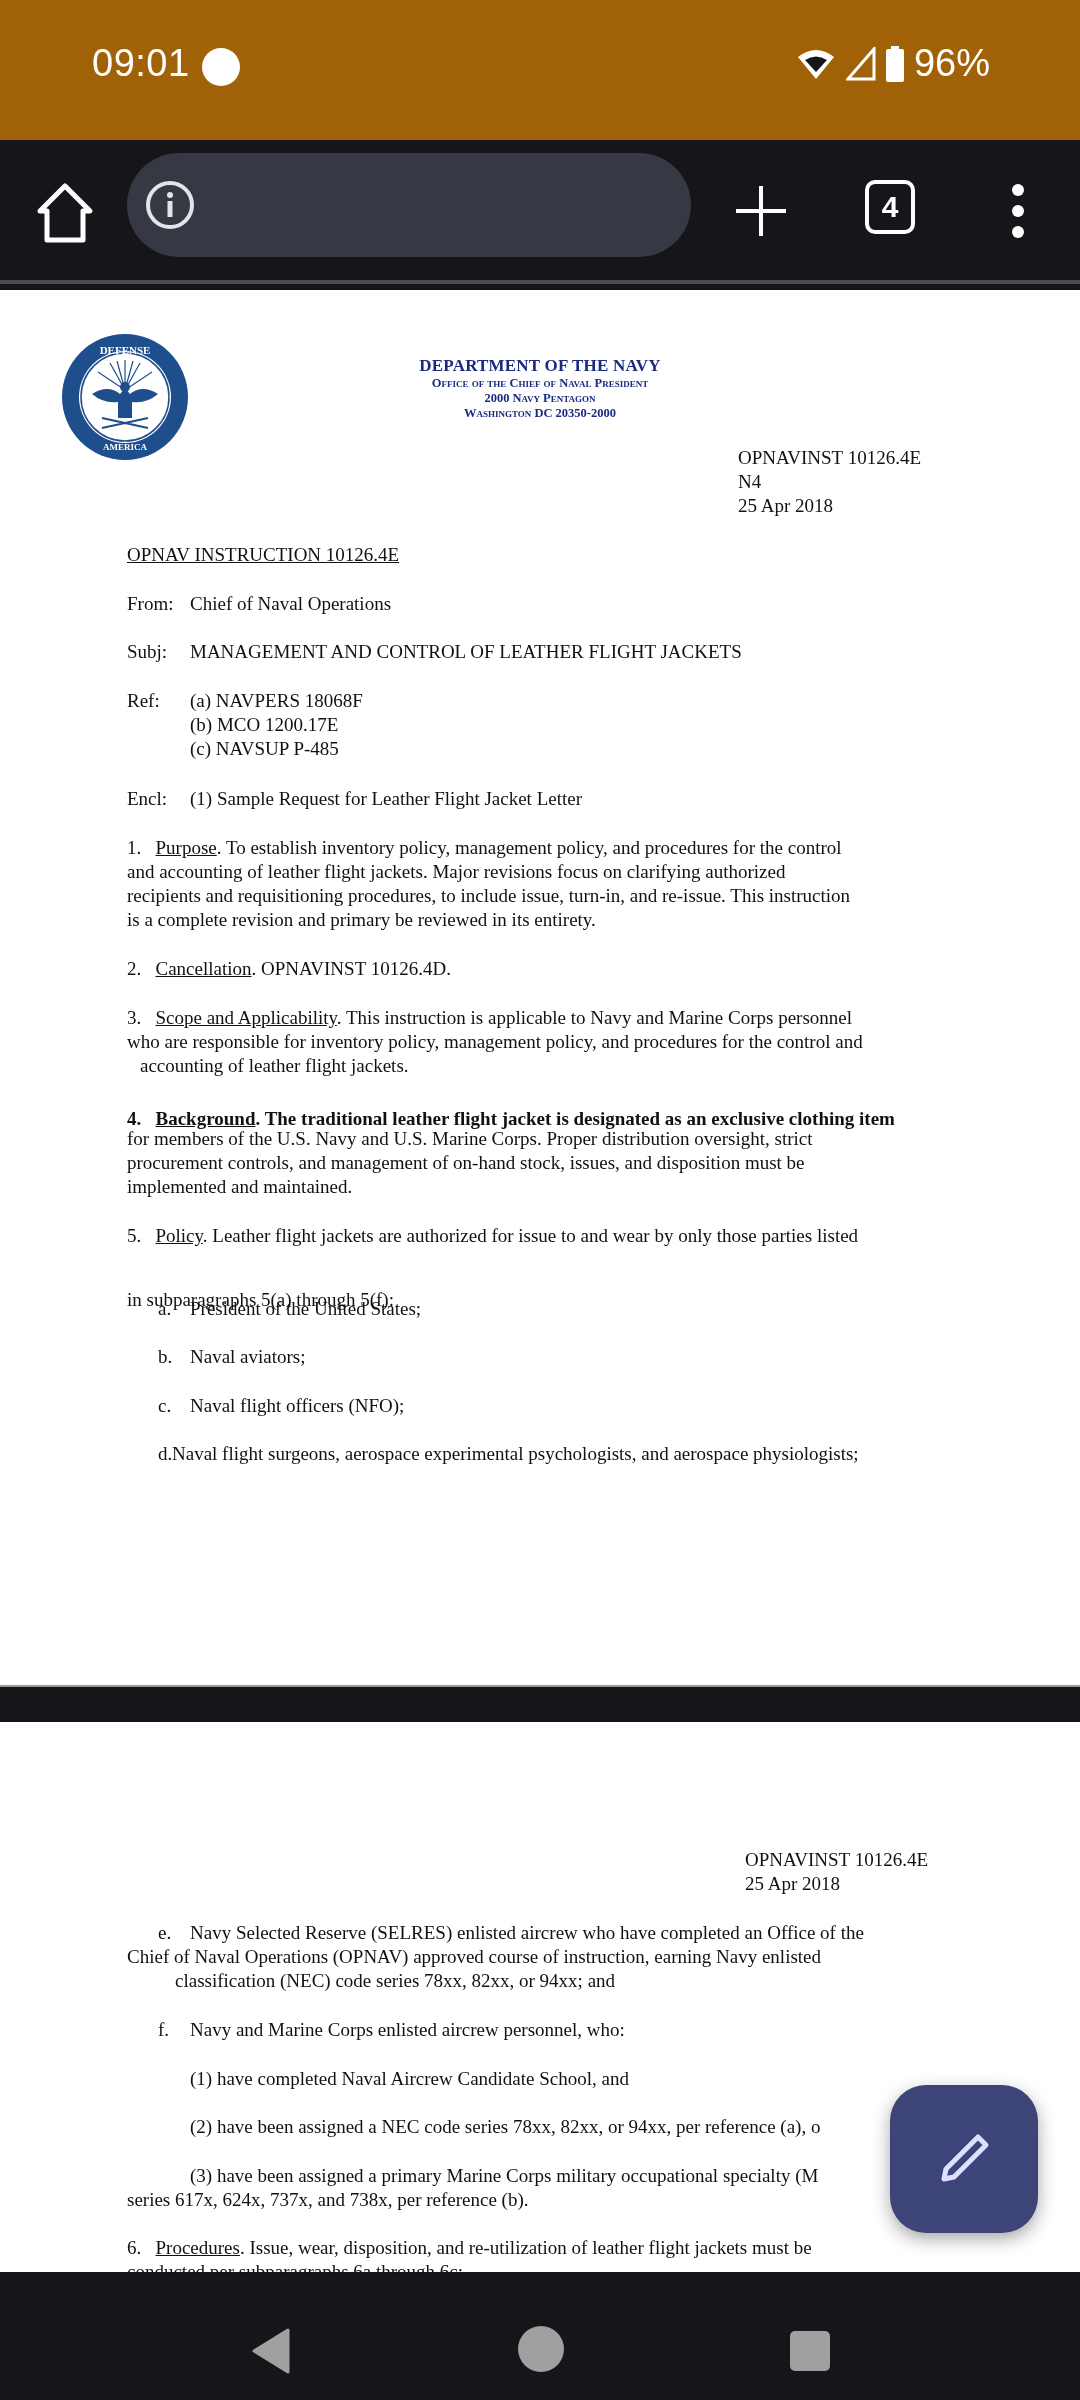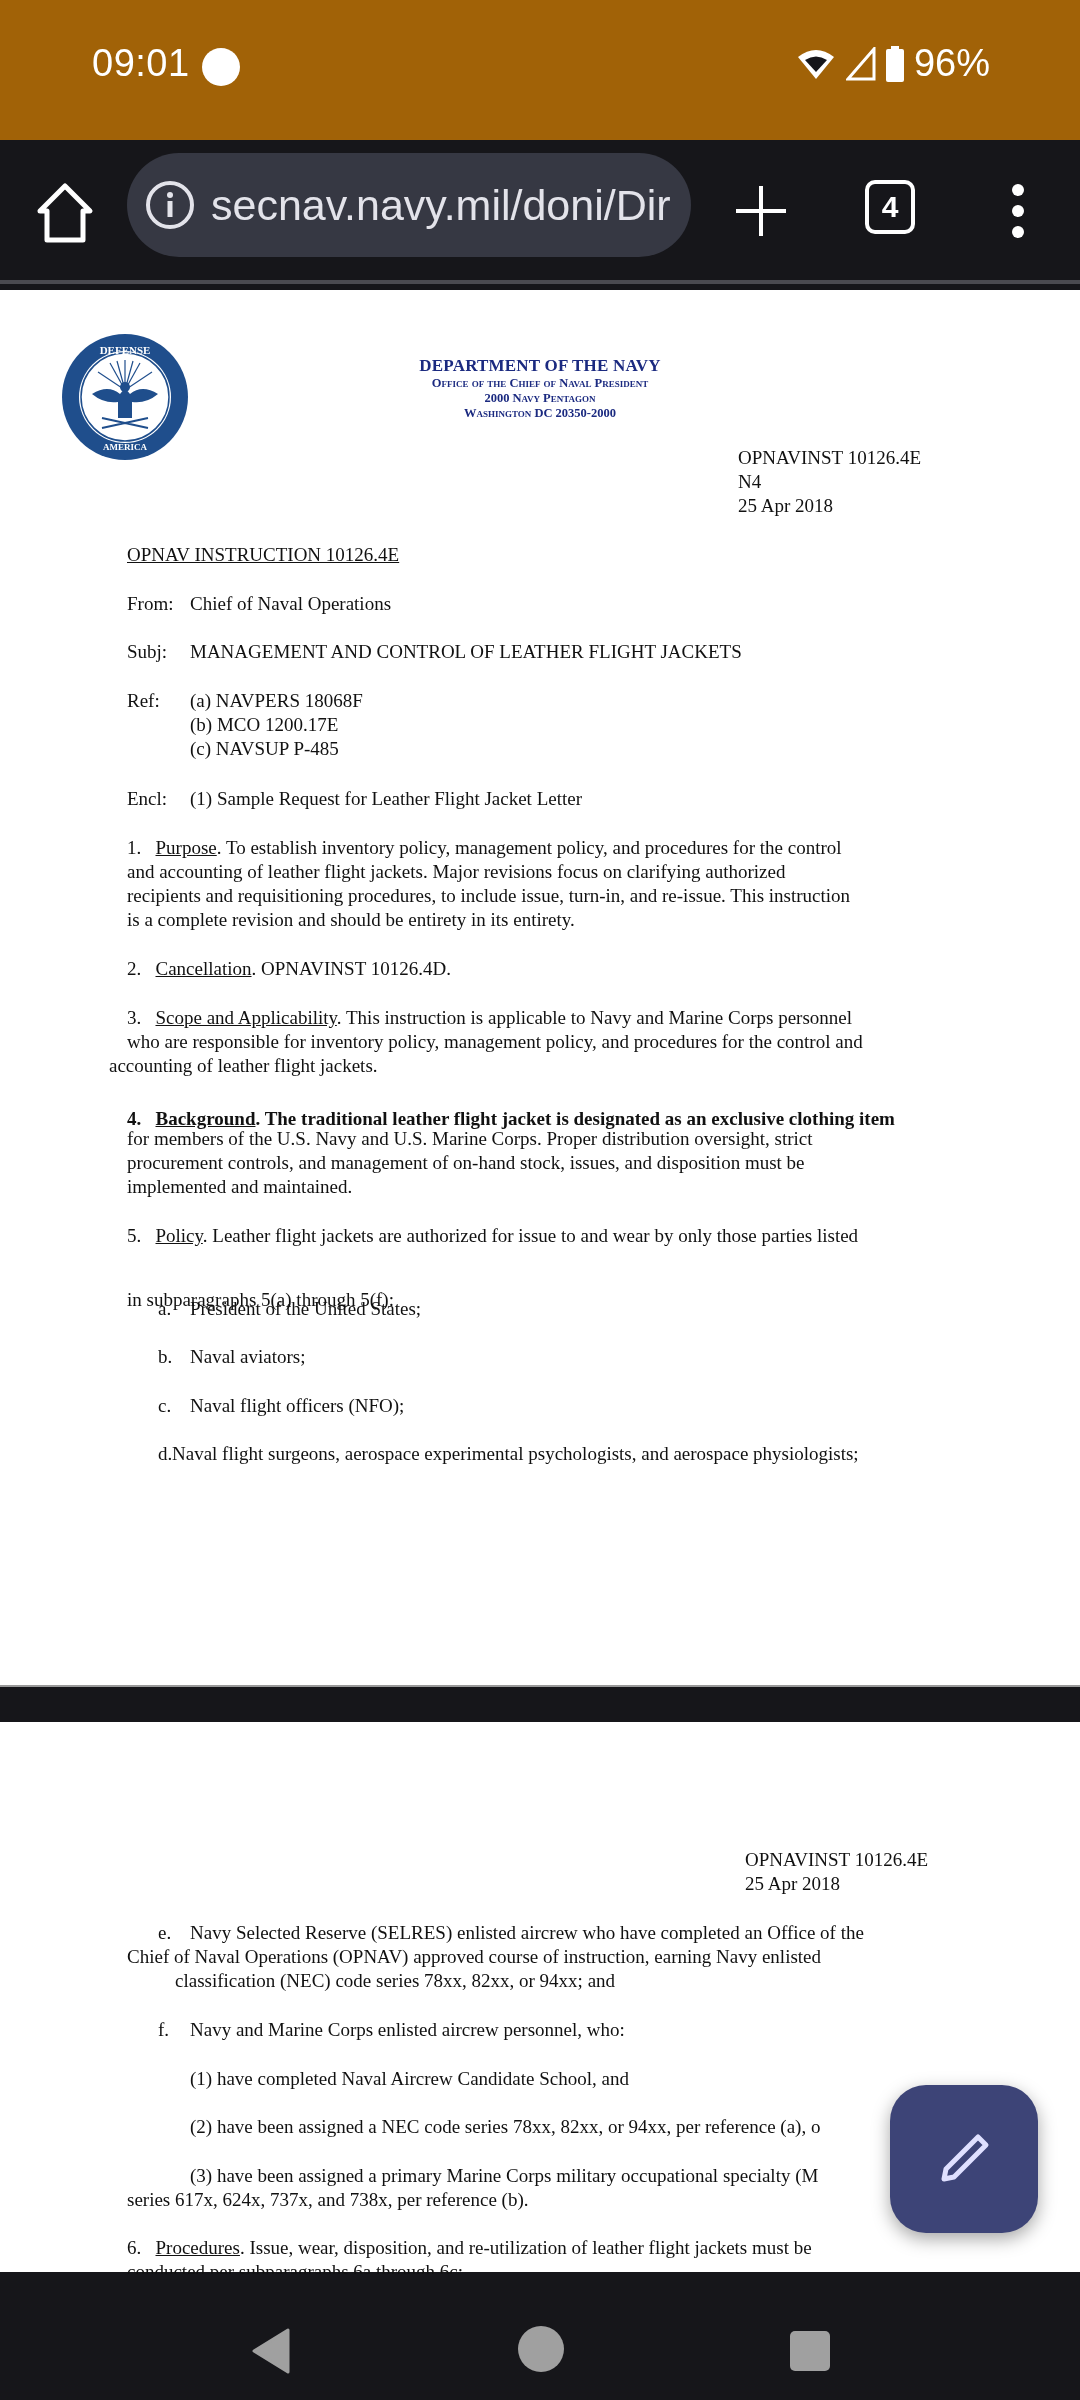--- a/index.html
+++ b/index.html
@@ -58,21 +58,20 @@
 <div class="toolbar"></div>
 <svg class="home-btn" viewBox="0 0 70 70">
     <path d="M35 8 L60 33 L53 33 L53 62 L17 62 L17 33 L10 33 Z" fill="none" stroke="#fff" stroke-width="5" stroke-linejoin="round"></path>
   </svg>
 <div class="urlbar">
   <svg class="url-info" viewBox="0 0 54 54">
       <circle cx="27" cy="27" r="22" fill="none" stroke="#e3e3ea" stroke-width="4"></circle>
       <circle cx="27" cy="17" r="3" fill="#e3e3ea"></circle>
       <rect x="24.5" y="23" width="5" height="16" fill="#e3e3ea"></rect>
     </svg>
-  <span class="url-text">secnav.navy.mil/doni/Dir</span>
 </div>
 <svg class="plus-btn" viewBox="0 0 66 66">
     <rect x="31" y="8" width="4" height="50" fill="#fff"></rect>
     <rect x="8" y="31" width="50" height="4" fill="#fff"></rect>
   </svg>
 <div class="tabs-btn">
     <span>4</span>
   </div>
 <svg class="menu-btn" viewBox="0 0 40 62">
     <circle cx="20" cy="10" r="6" fill="#fff"></circle>
@@ -124,27 +123,27 @@
   <div class="t" style="left:190px;top:399px;">(a) NAVPERS 18068F</div>
   <div class="t" style="left:190px;top:423px;">(b) MCO 1200.17E</div>
   <div class="t" style="left:190px;top:447px;">(c) NAVSUP P-485</div>
 
   <div class="t" style="left:127px;top:497px;">Encl:</div>
   <div class="t" style="left:190px;top:497px;">(1) Sample Request for Leather Flight Jacket Letter</div>
 
   <div class="t" style="left:127px;top:546px;"><span>1.</span>&nbsp;&nbsp;&nbsp;<span class="u">Purpose</span><span>.  To establish inventory policy, management policy, and procedures for the control</span></div>
   <div class="t" style="left:127px;top:570px;">and accounting of leather flight jackets.  Major revisions focus on clarifying authorized</div>
   <div class="t" style="left:127px;top:594px;">recipients and requisitioning procedures, to include issue, turn-in, and re-issue.  This instruction</div>
-  <div class="t" style="left:127px;top:618px;">is a complete revision and should be entirety in its entirety.</div>
+  <div class="t" style="left:127px;top:618px;">is a complete revision and primary be reviewed in its entirety.</div>
 
   <div class="t" style="left:127px;top:667px;"><span>2.</span>&nbsp;&nbsp;&nbsp;<span class="u">Cancellation</span><span>.  OPNAVINST 10126.4D.</span></div>
 
   <div class="t" style="left:127px;top:716px;"><span>3.</span>&nbsp;&nbsp;&nbsp;<span class="u">Scope and Applicability</span><span>.  This instruction is applicable to Navy and Marine Corps personnel</span></div>
   <div class="t" style="left:127px;top:740px;">who are responsible for inventory policy, management policy, and procedures for the control and</div>
-  <div class="t" style="left:109px;top:764px;text-align:right;">accounting of leather flight jackets.</div>
+  <div class="t" style="left:140px;top:764px;text-align:right;">accounting of leather flight jackets.</div>
 
   <div class="t" style="left:127px;top:817px;font-weight:bold;"><span>4.</span>&nbsp;&nbsp;&nbsp;<span class="u">Background</span><span>.  The traditional leather flight jacket is designated as an exclusive clothing item</span></div>
   <div class="t" style="left:127px;top:837px;">for members of the U.S. Navy and U.S. Marine Corps.  Proper distribution oversight, strict</div>
   <div class="t" style="left:127px;top:861px;">procurement controls, and management of on-hand stock, issues, and disposition must be</div>
   <div class="t" style="left:127px;top:885px;">implemented and maintained.</div>
 
   <div class="t" style="left:127px;top:934px;"><span>5.</span>&nbsp;&nbsp;&nbsp;<span class="u">Policy</span><span>.  Leather flight jackets are authorized for issue to and wear by only those parties listed</span></div>
   <div class="t" style="left:127px;top:998px;font-family:Liberation Serif, serif;">in subparagraphs 5(a) through 5(f):</div>
 
   <div class="t" style="left:158px;top:1007px;">a.</div>

